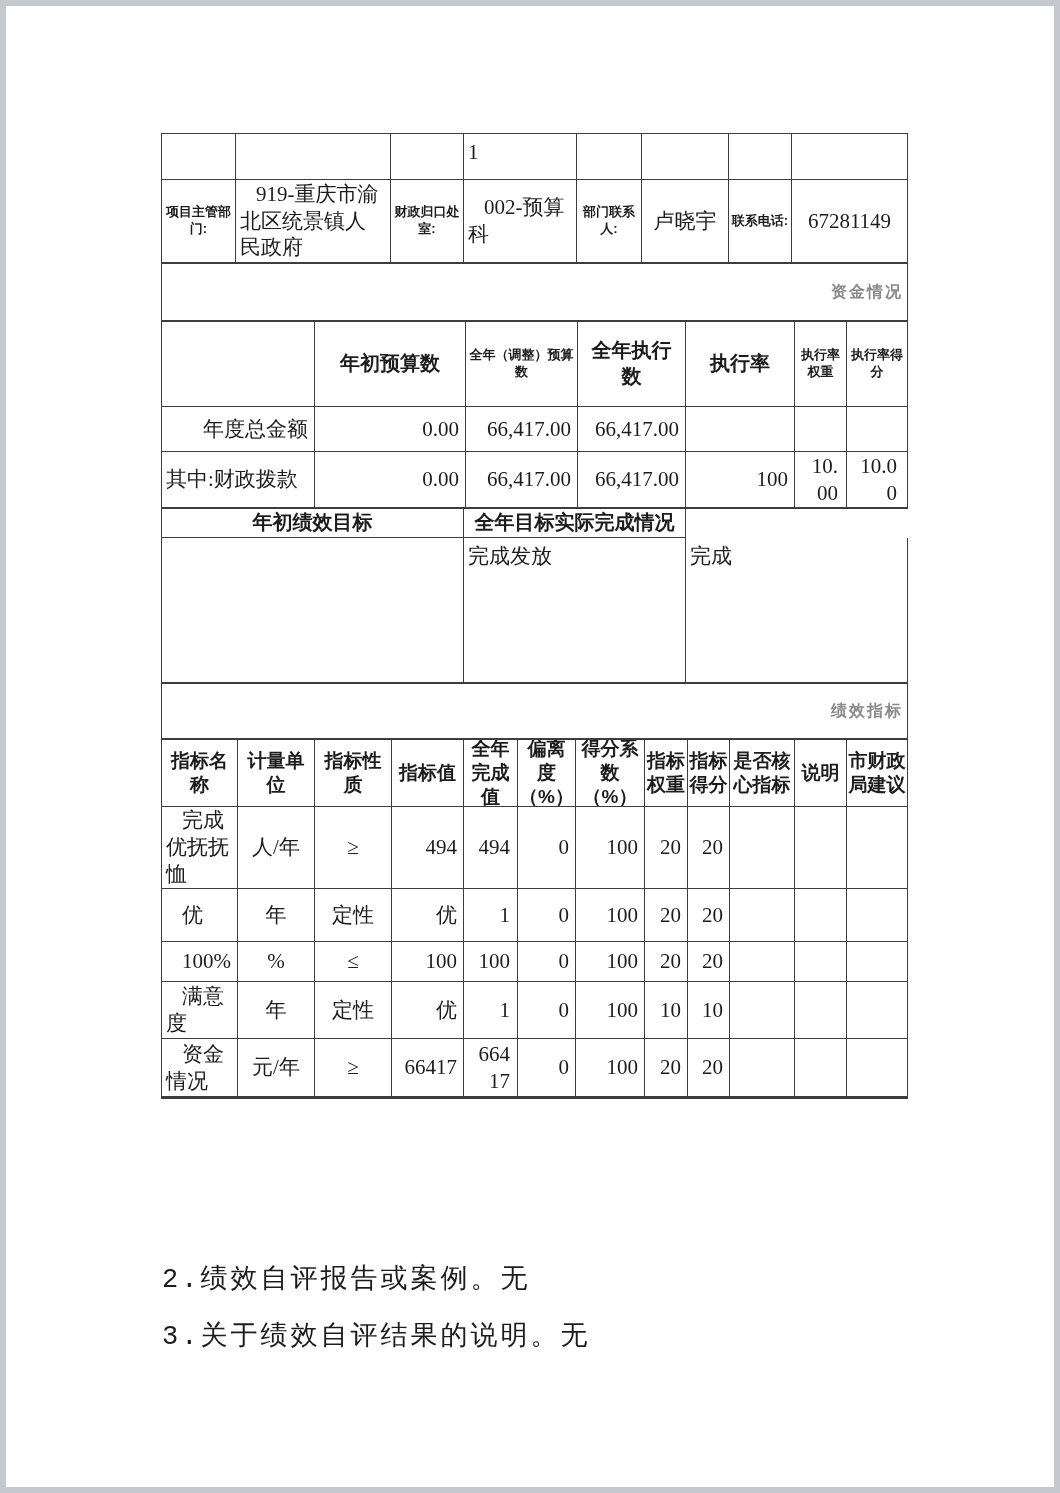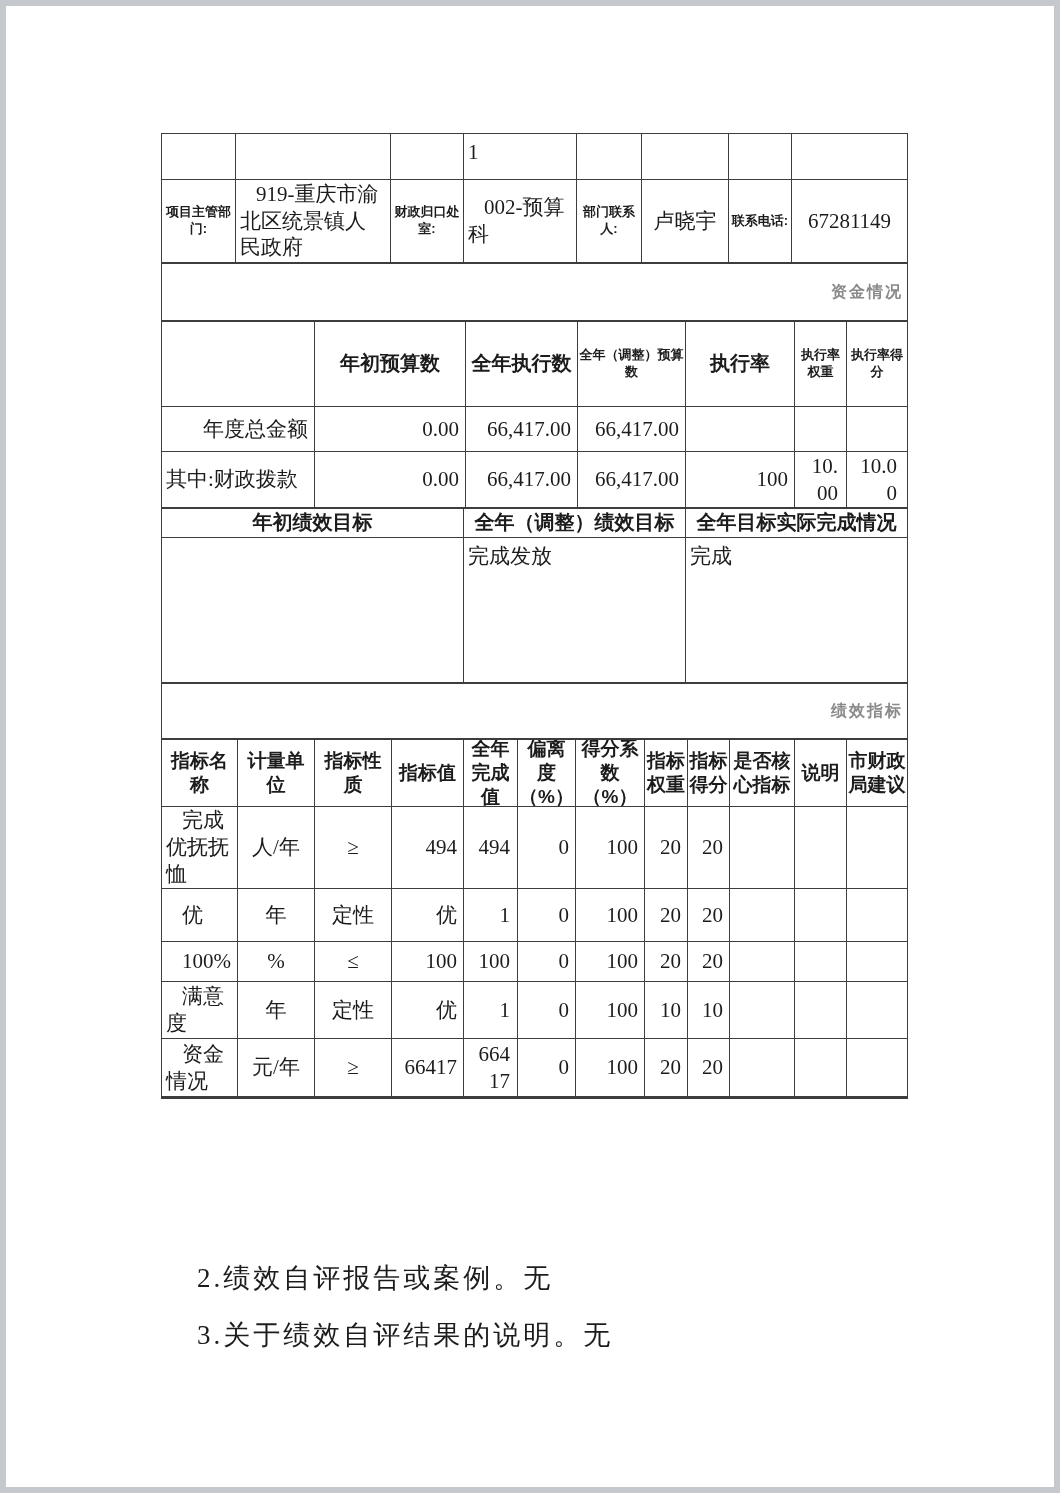--- a/index.html
+++ b/index.html
@@ -69,22 +69,21 @@
     text-align:right;
     font-family:"Liberation Sans","DejaVu Sans",sans-serif;
     font-weight:bold;font-size:16px;letter-spacing:2px;
     color:var(--gray-title);
   }
   
   .note{
     position:absolute;left:156px;
     font-size:27px;letter-spacing:3px;
     color:var(--txt);
-    font-family:Liberation Serif, serif;
-    margin-left:35px;
+    font-family:Liberation Mono, monospace;
   }
   .note-2{top:1254px;}
   .note-3{top:1311px;}
 </style>
 </head>
 <body>
 
 <div class="page">
 
   <div class="doc-table">
@@ -135,25 +134,25 @@
         </div>
     </div>
 
     <div class="row cols-funds h85">
       <div class="cell c lbl">
           <span></span>
         </div>
       <div class="cell c lbl">
           <span>年初预算数</span>
         </div>
+      <div class="cell c lbl lbl-sm">
+          <span>全年（调整）预算数</span>
+        </div>
       <div class="cell c lbl">
           <span>全年执行数</span>
-        </div>
-      <div class="cell c lbl lbl-sm">
-          <span>全年（调整）预算数</span>
         </div>
       <div class="cell c lbl">
           <span>执行率</span>
         </div>
       <div class="cell c lbl lbl-sm">
           <span>执行率权重</span>
         </div>
       <div class="cell c lbl lbl-sm">
           <span>执行率得分</span>
         </div>
@@ -206,23 +205,20 @@
           <span>10.00</span>
         </div>
     </div>
 
 
     <div class="row cols-goals h43">
       <div class="cell c lbl">
           <span>年初绩效目标</span>
         </div>
       <div class="cell c lbl">
-          <span>全年（调整）绩效目标</span>
-        </div>
-      <div class="cell c lbl">
           <span>全年目标实际完成情况</span>
         </div>
     </div>
 
     <div class="row cols-goals h146 sep">
       <div class="cell l vtop">
           <span></span>
         </div>
       <div class="cell l vtop">
           <span>完成发放</span>

